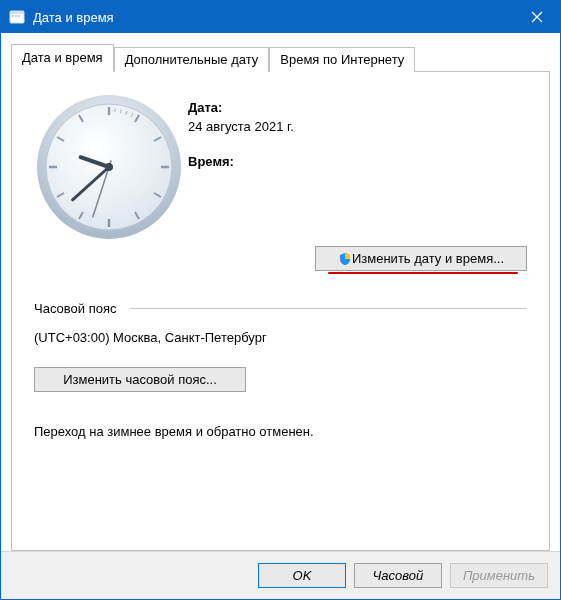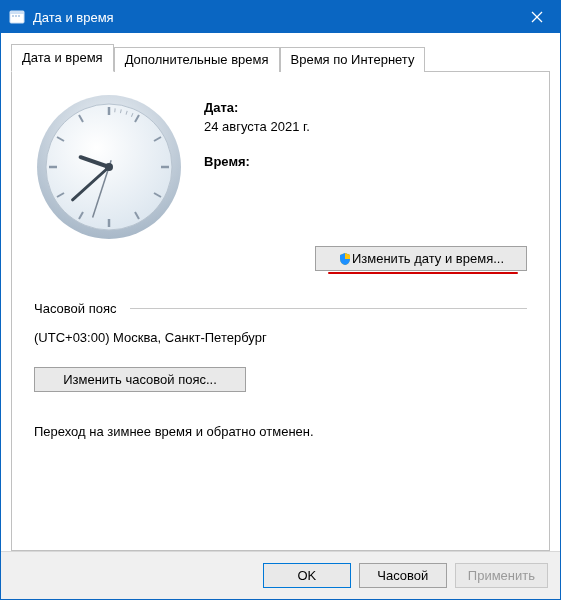--- a/index.html
+++ b/index.html
@@ -71,21 +71,21 @@
   .tabpanel {
     border: 1px solid #c0c0c0;
     padding: 20px 22px;
     height: calc(100% - 28px);
     position: relative;
     z-index: 1;
     background: #fff;
   }
   .row1 {
     display: flex;
-    gap: 20px;
+    gap: 4px;
   }
   .clock {
     width: 150px; height: 150px;
     position: relative;
     flex-shrink: 0;
   }
   .info-col { padding-top: 8px; }
   .label-strong { font-weight: 600; margin-bottom: 4px; }
   .value { margin-bottom: 20px; }
   .btn {
@@ -150,20 +150,21 @@
     padding: 0 12px;
   }
   .dlg-btn {
     min-width: 88px;
     padding: 4px 12px;
     background: #e9e9e9;
     border: 1px solid #a0a0a0;
     font-family: inherit;
     font-size: 13px;
     cursor: pointer;
+    font-style: italic;
   }
   .dlg-btn.default {
     border: 1.5px solid #0078d7;
   }
   .dlg-btn.disabled {
     color: #9a9a9a;
     border-color: #c8c8c8;
     cursor: default;
   }
   .shield-icon {
@@ -189,21 +190,21 @@
     <svg width="12" height="12" viewBox="0 0 12 12">
       <line x1="1" y1="1" x2="11" y2="11" stroke="#fff" stroke-width="1.2"></line>
       <line x1="11" y1="1" x2="1" y2="11" stroke="#fff" stroke-width="1.2"></line>
     </svg>
   </div>
 </div>
 
 <div class="content-area">
   <div class="tabstrip">
     <div class="tab active">Дата и время</div>
-    <div class="tab inactive">Дополнительные время</div>
+    <div class="tab inactive">Дополнительные дату</div>
     <div class="tab inactive">Время по Интернету</div>
   </div>
 
   <div class="tabpanel">
     <div class="row1">
       <div class="clock">
         <svg width="150" height="150" viewBox="0 0 150 150">
           <defs>
             <radialGradient id="face" cx="40%" cy="35%" r="70%">
               <stop offset="0%" stop-color="#ffffff"></stop>

